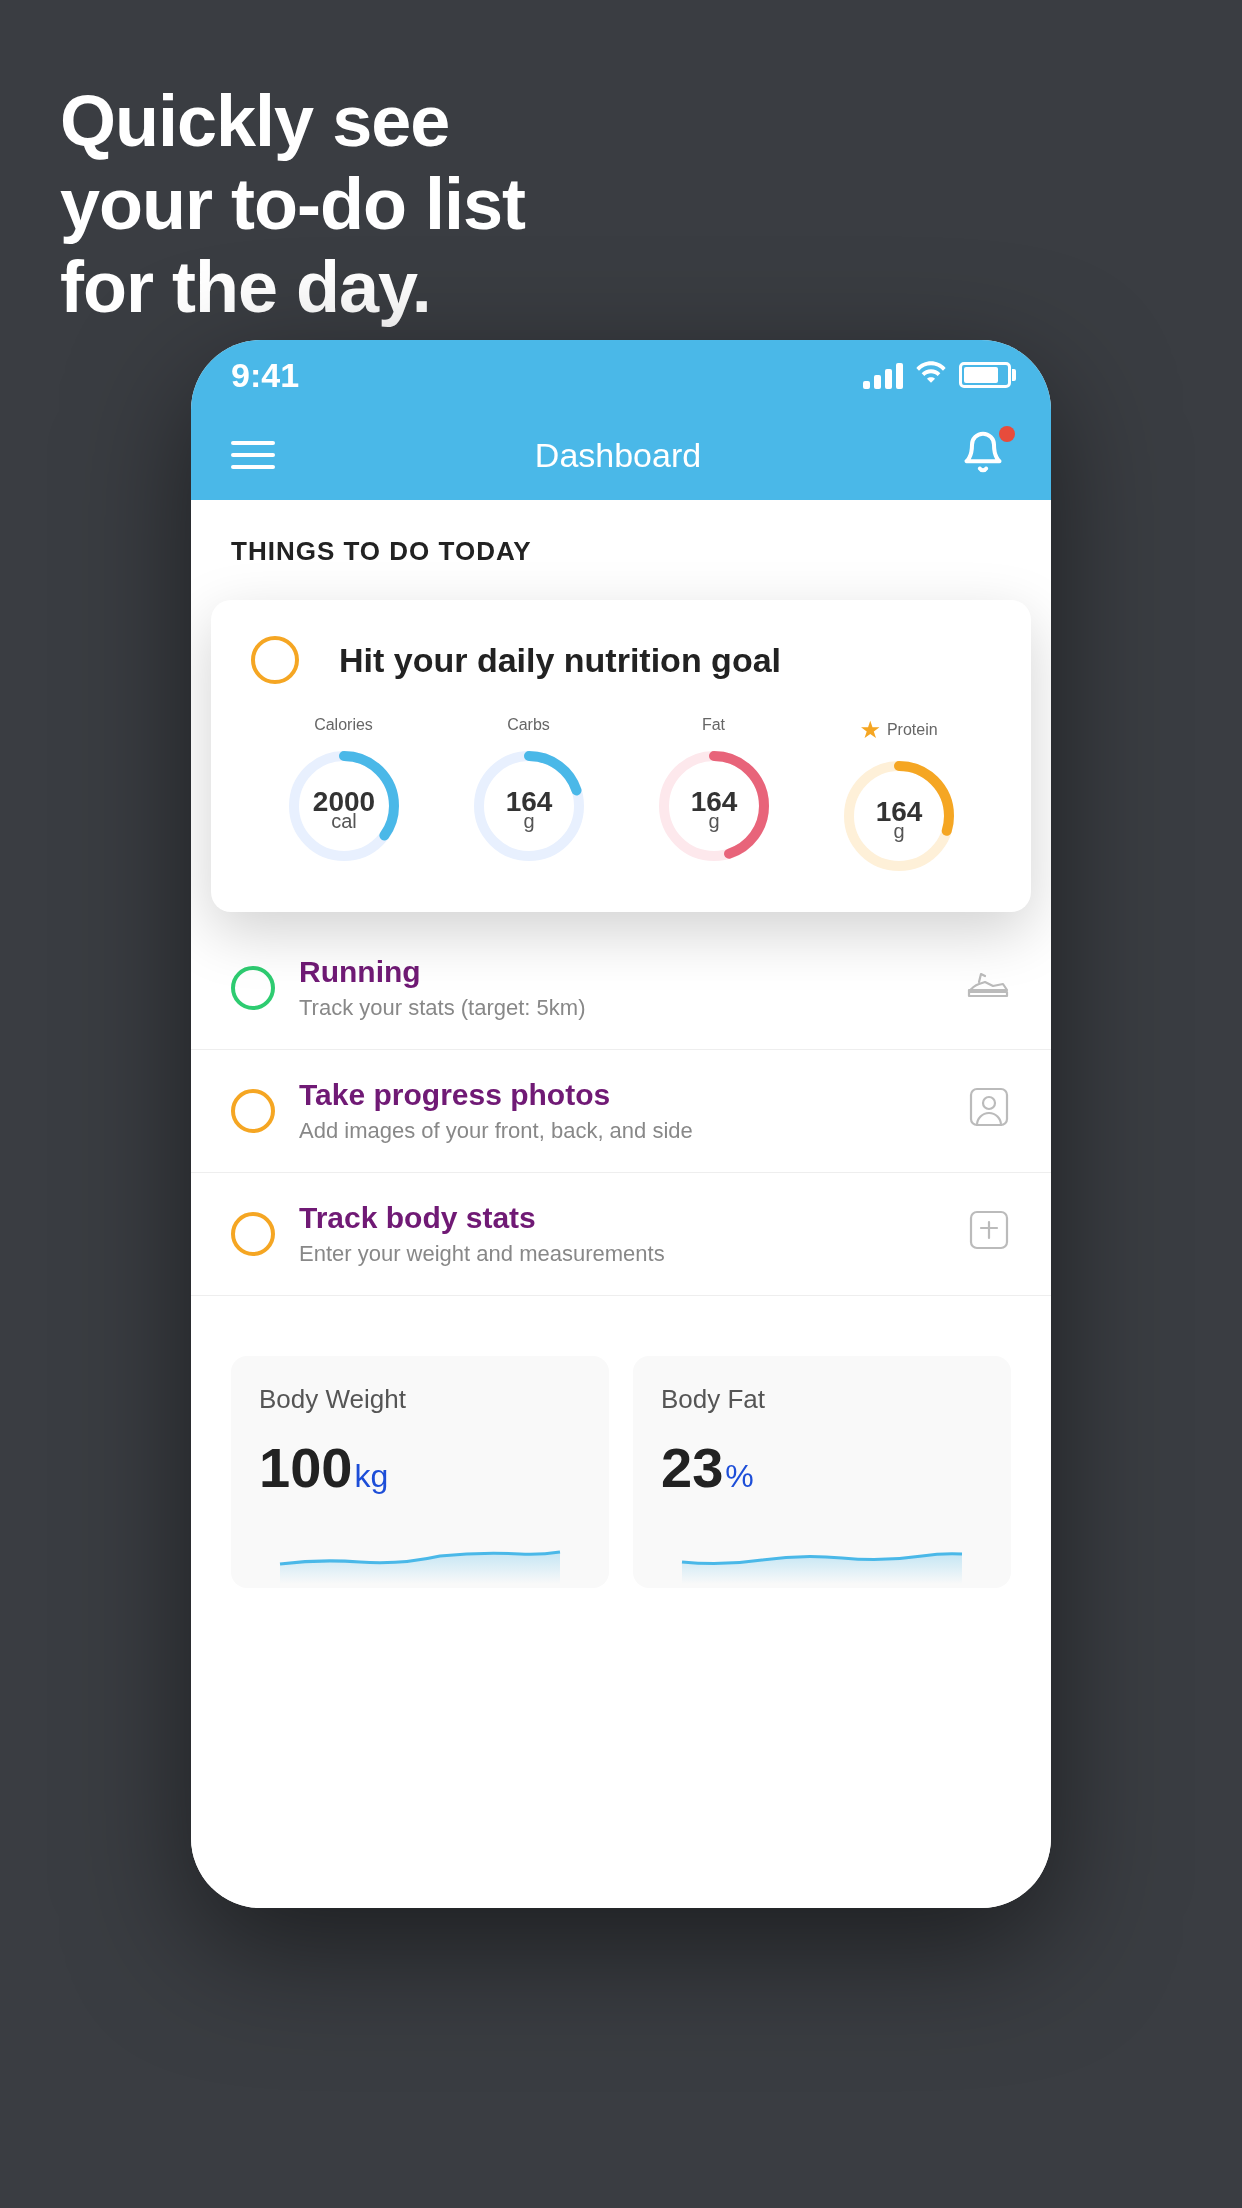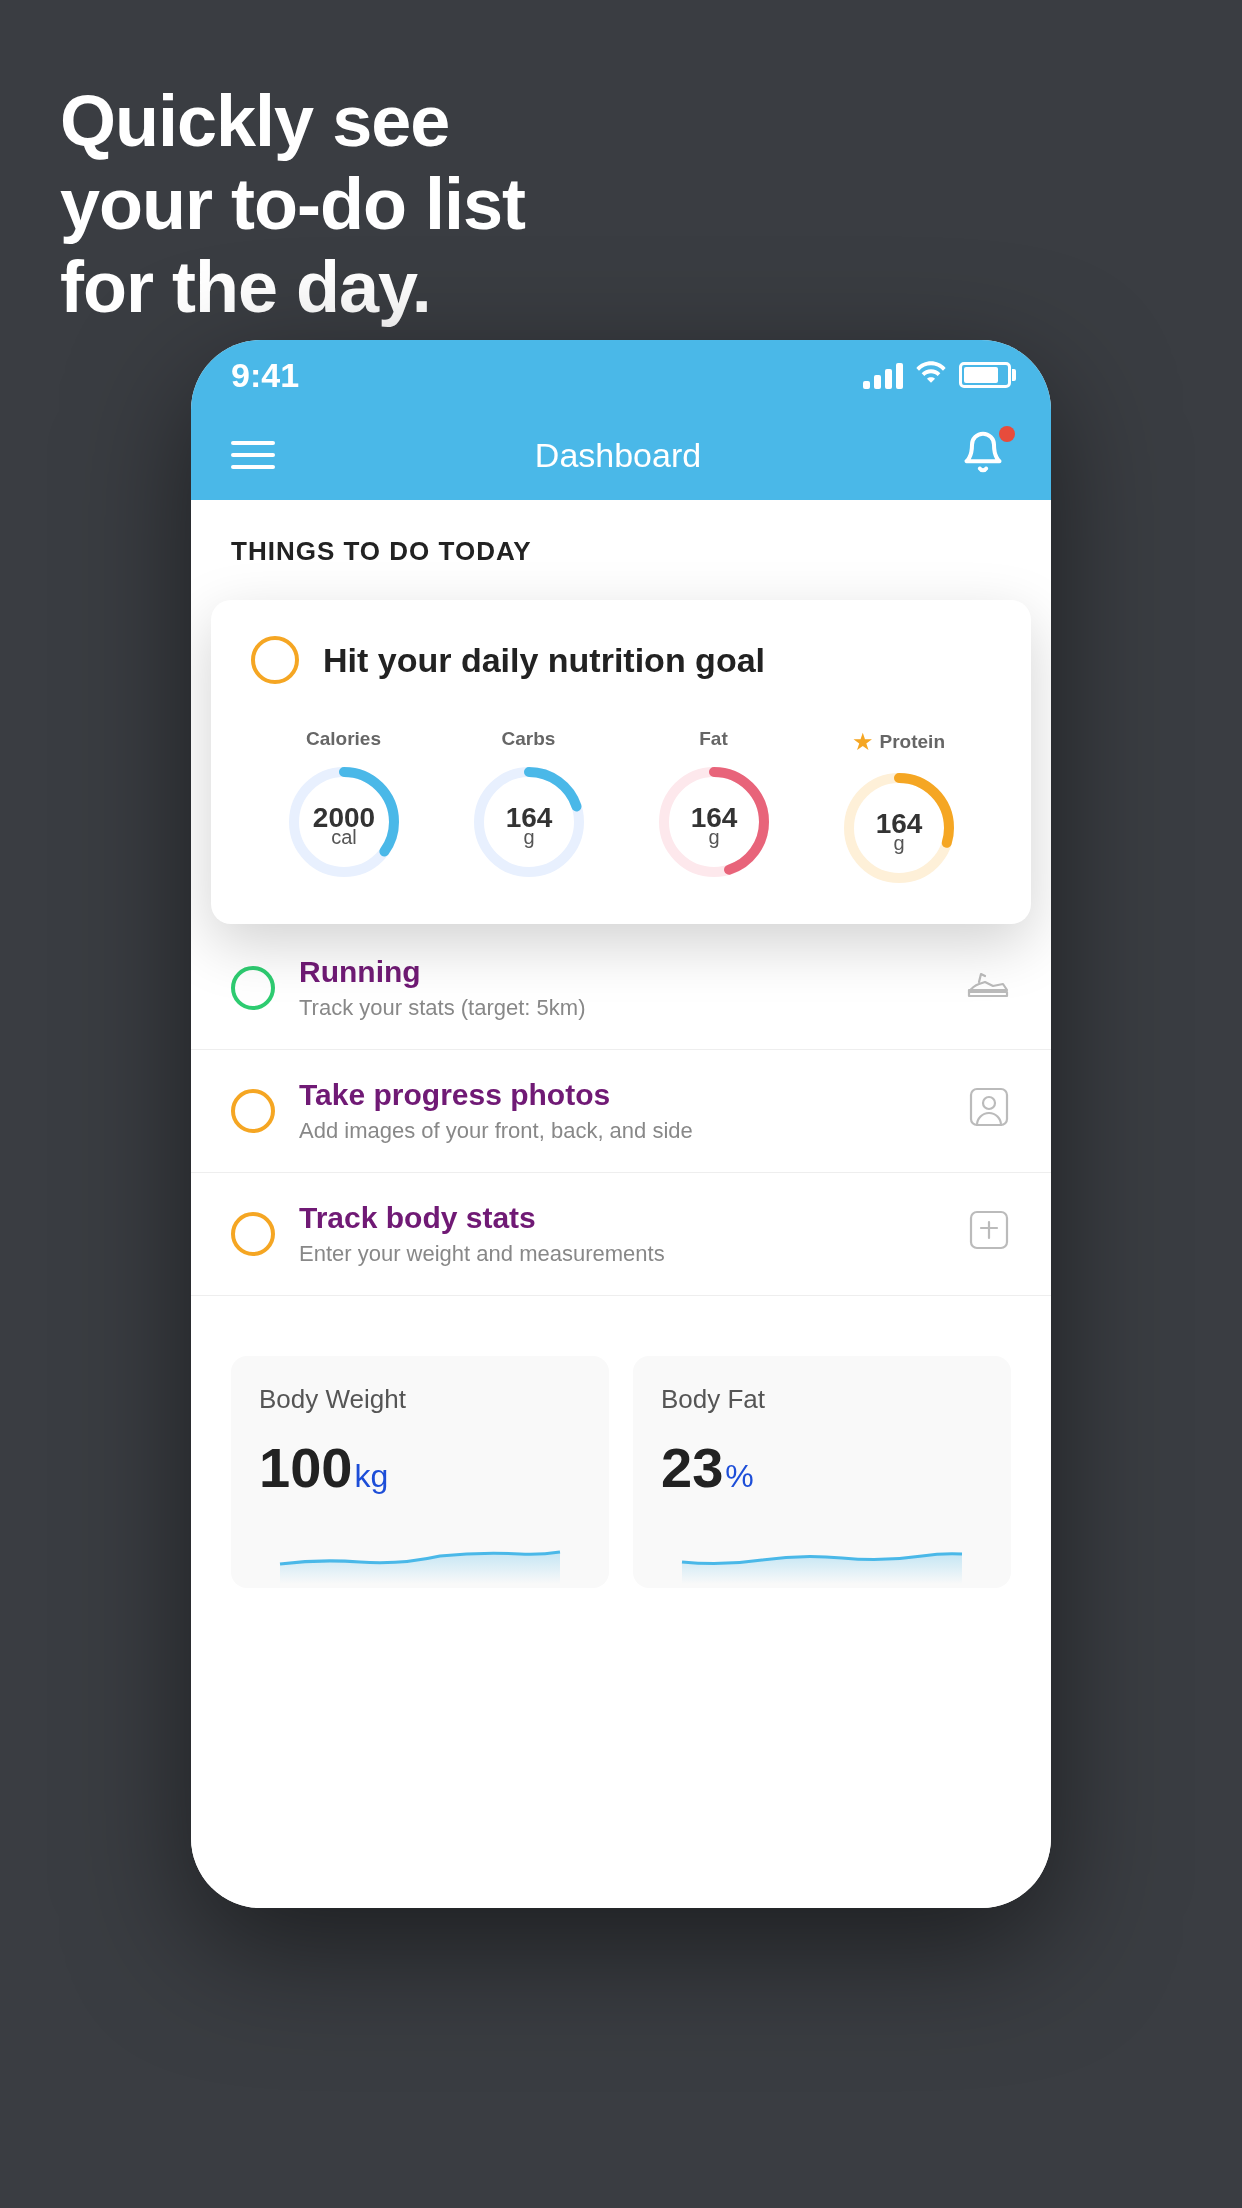--- a/index.html
+++ b/index.html
@@ -172,22 +172,22 @@
       right: 20px;
       background: white;
       border-radius: 20px;
       padding: 36px 40px;
       box-shadow: 0 20px 60px rgba(0,0,0,0.18);
       z-index: 10;
     }
     .nutrition-card-header {
       display: flex;
       align-items: center;
-      gap: 24px;
-      margin-bottom: 44px;
+      gap: 40px;
+      margin-bottom: 32px;
     }
     .circle-checkbox-yellow {
       width: 48px;
       height: 48px;
       border: 4px solid #f5a623;
       border-radius: 50%;
       flex-shrink: 0;
     }
     .nutrition-card-title {
       font-size: 34px;
@@ -199,23 +199,22 @@
       justify-content: space-around;
       align-items: flex-start;
     }
     .nutrition-item {
       display: flex;
       flex-direction: column;
       align-items: center;
       gap: 12px;
     }
     .nutrition-label {
-      font-size: 19px;
+      font-size: 16px;
       color: #666;
-      font-weight: bold;
     }
     .star-label {
       display: flex;
       align-items: center;
       gap: 6px;
     }
     .star {
       color: #f5a623;
       font-size: 24px;
     }

